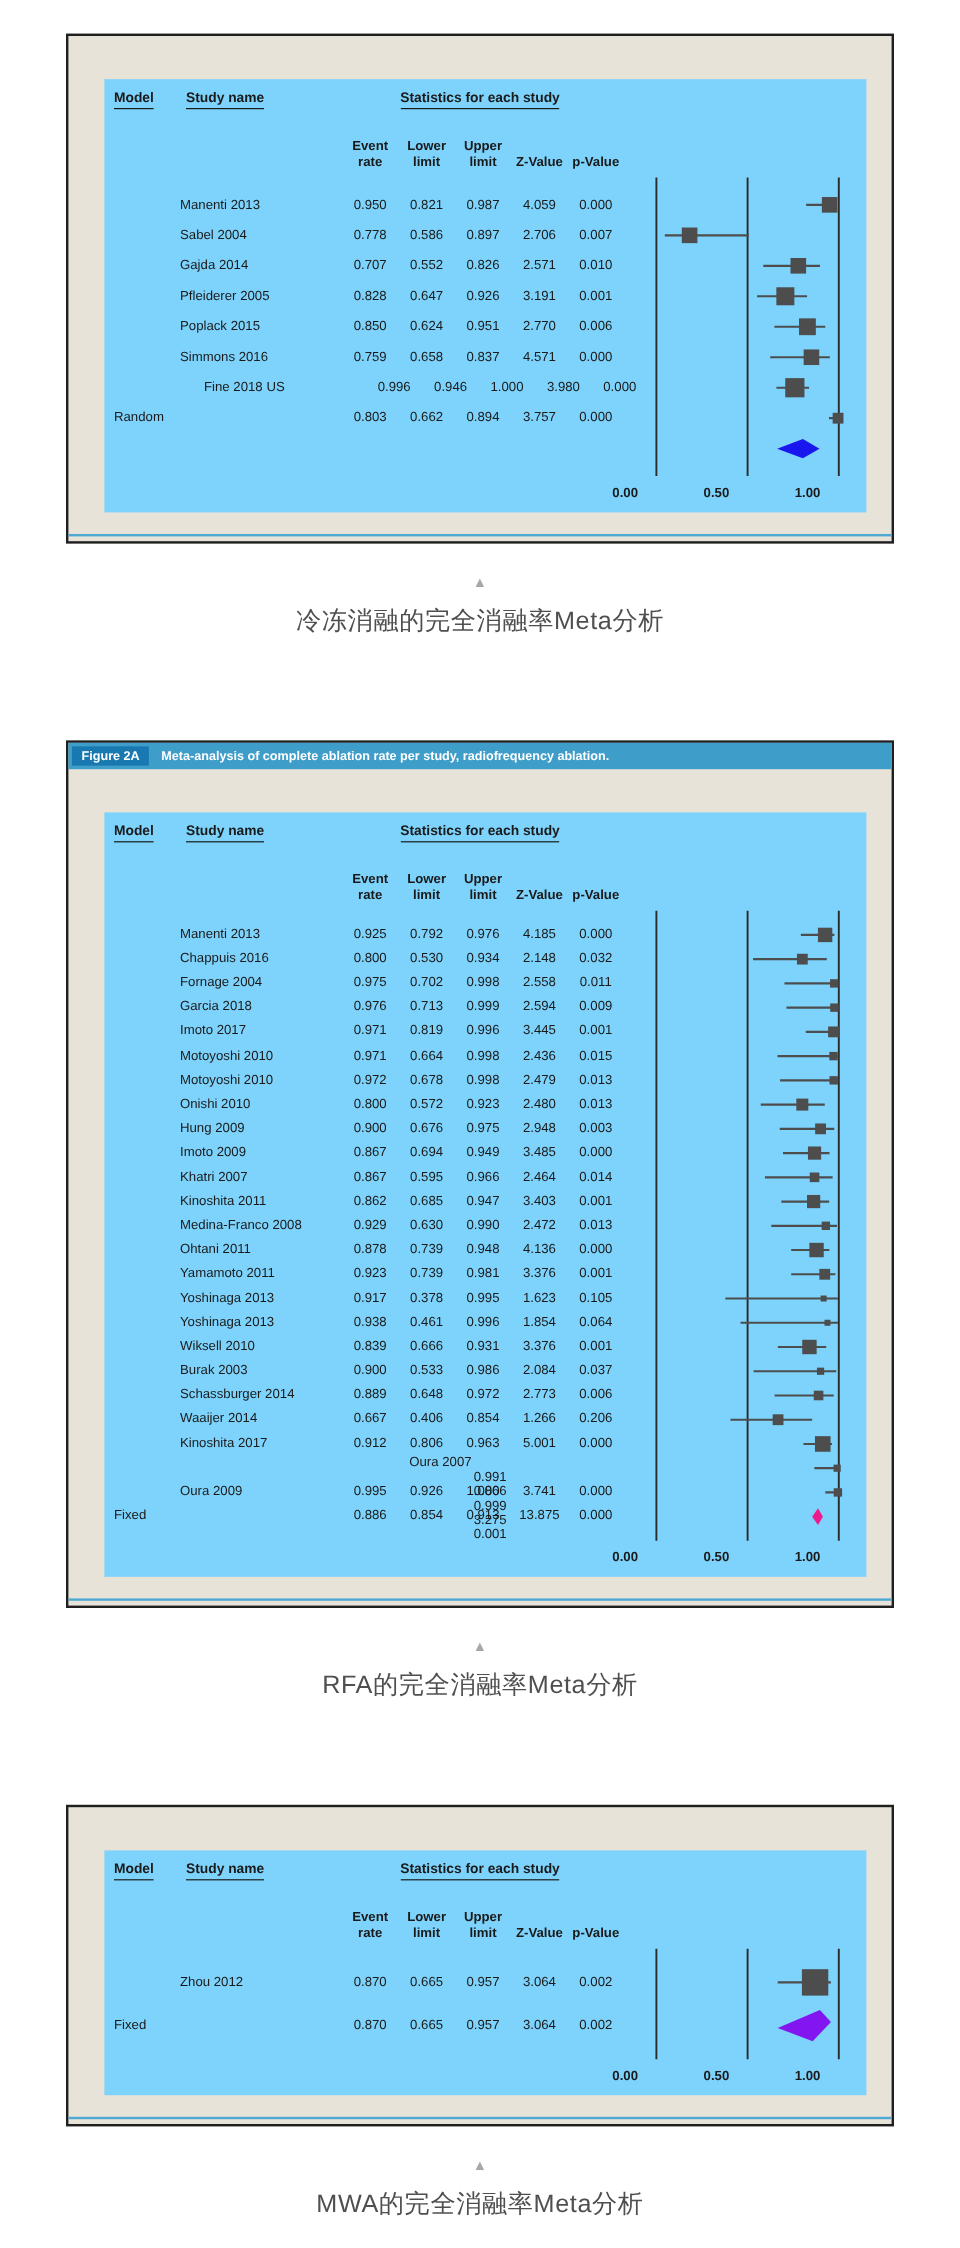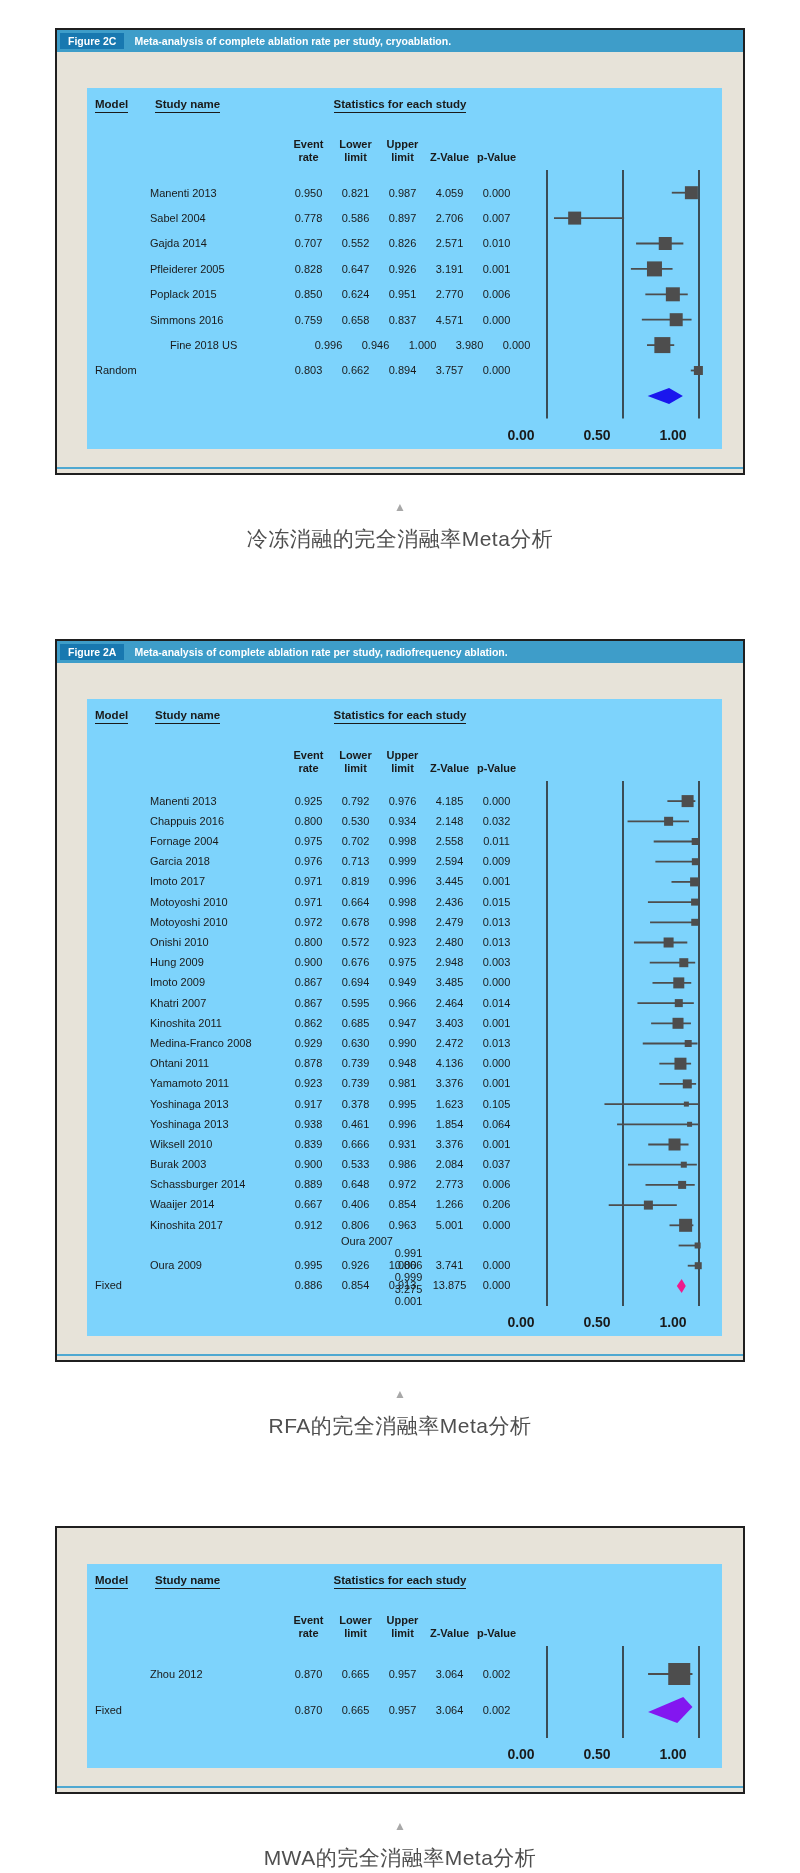--- a/index.html
+++ b/index.html
@@ -22,38 +22,34 @@
   .col-head{position:relative;height:40px;font-size:11px;font-weight:bold;color:#1a1a1a;}
   .col-head .col{position:absolute;width:47px;text-align:center;line-height:13px;bottom:4px;}
 
   .data-area{position:relative;}
   .study-row{display:flex;align-items:center;padding-left:8px;font-size:11px;color:#1a1a1a;}
   .c-model{width:55px;}
   .c-study{width:135px;}
   .c-num{width:47px;text-align:center;}
   .plot-svg{position:absolute;right:5px;top:0;}
 
-  .axis-row{position:relative;height:22px;font-size:14px;font-weight:bold;color:#1a1a1a;text-align:right;}
+  .axis-row{position:relative;height:22px;font-size:11px;font-weight:bold;color:#1a1a1a;text-align:right;}
   .axis-row span{position:absolute;top:6px;transform:translateX(-50%);}
 
   .caption-wrap{text-align:center;margin-top:26px;margin-bottom:86px;}
   .tri{color:#a8a8a8;font-size:12px;line-height:12px;margin-bottom:12px;}
   .caption-text{font-size:21px;color:#4f4f4f;letter-spacing:0.5px;}
   .caption-wrap:last-child{margin-bottom:24px;}
 </style>
 </head>
 <body>
 
 <div class="page">
 
   <div class="figure-box">
-    <div class="titlebar">
-      <span class="fig-chip">Figure 2C</span>
-      <span class="fig-title">Meta-analysis of complete ablation rate per study, cryoablation.</span>
-    </div>
     <div class="white-panel">
       <div class="panel-head">
         <span class="ph-model"><span class="underlined">Model</span></span>
         <span class="ph-study"><span class="underlined">Study name</span></span>
         <span class="ph-stats-wrap"><span class="underlined">Statistics for each study</span></span>
       </div>
       <div class="col-head">
           <div class="col" style="left: 198px;">
             <div>Event</div>
             <div>rate</div>

